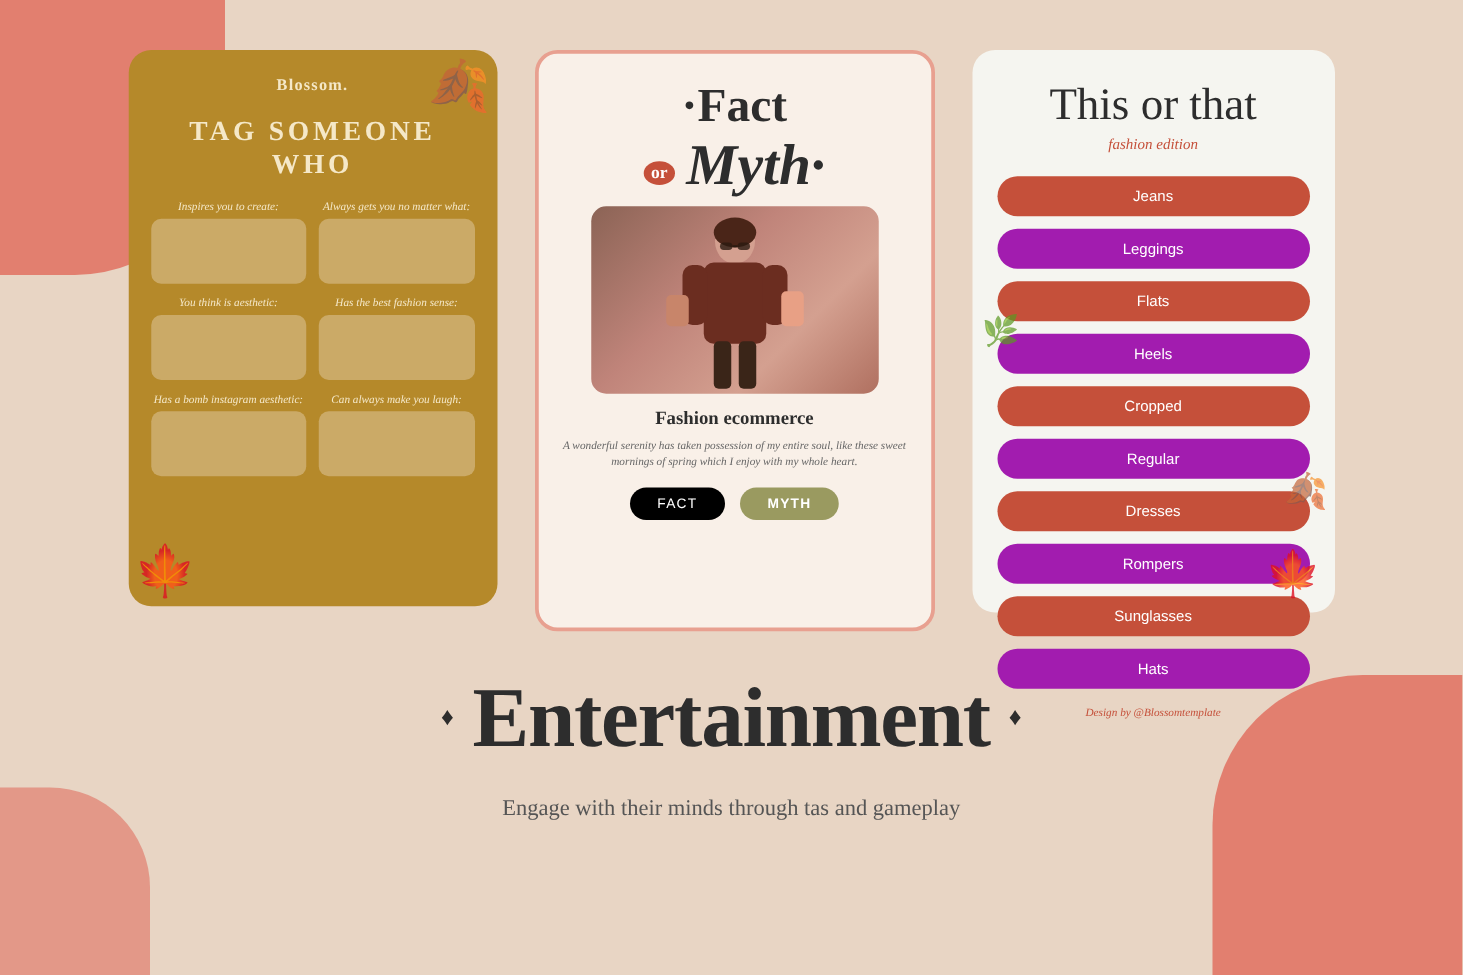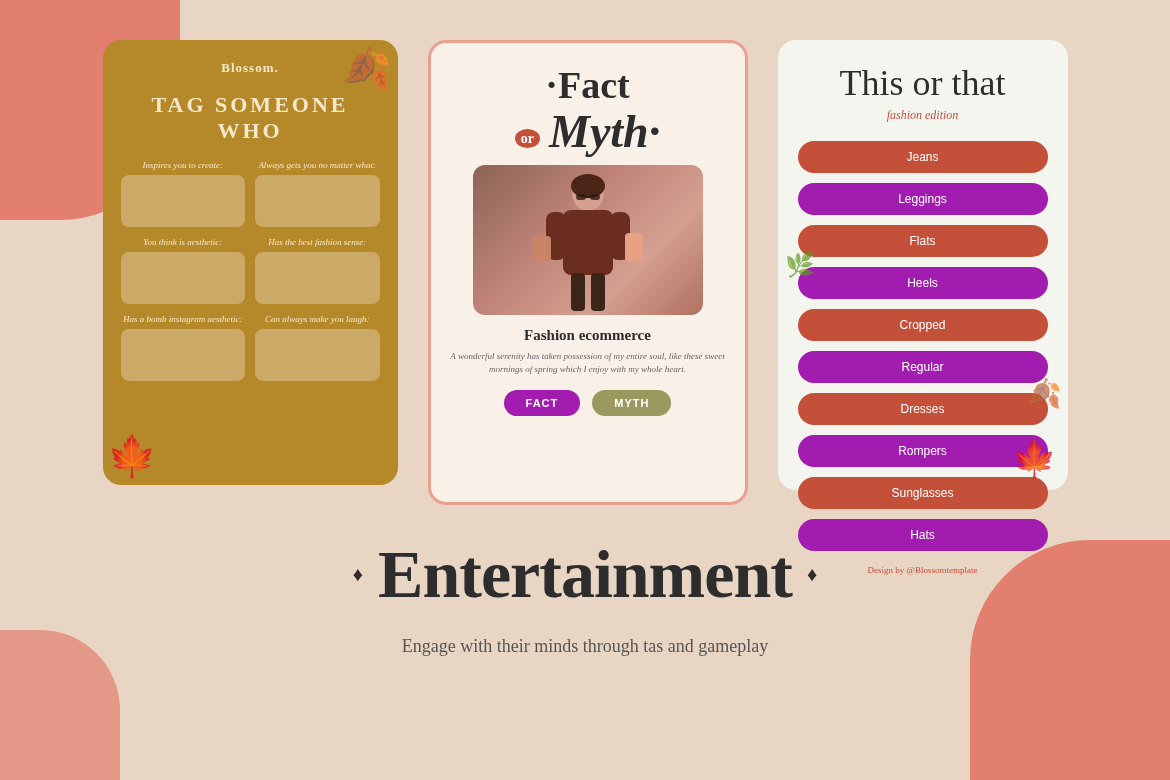--- a/index.html
+++ b/index.html
@@ -167,27 +167,27 @@
       text-align: center;
       line-height: 1.4;
       margin-bottom: 14px;
       font-style: italic;
     }
     .fact-buttons {
       display: flex;
       gap: 12px;
     }
     .btn-fact {
-      background: #a21caf;
+      background: #000000;
       color: white;
       border: none;
       border-radius: 20px;
       padding: 7px 22px;
       font-size: 11px;
-      font-weight: bold;
+      font-weight: normal;
       letter-spacing: 1px;
       cursor: pointer;
     }
     .btn-myth {
       background: #9a9a60;
       color: white;
       border: none;
       border-radius: 20px;
       padding: 7px 22px;
       font-size: 11px;
@@ -246,20 +246,21 @@
       border: none;
       border-radius: 20px;
       padding: 9px 12px;
       font-size: 12px;
       cursor: pointer;
       text-align: center;
     }
     .card-this .credit {
       font-size: 9px;
       color: #c5503a;
+      font-style: italic;
       text-align: center;
       margin-top: auto;
     }
     .leaf-deco-left {
       position: absolute;
       left: 8px;
       top: 50%;
       transform: translateY(-50%);
       font-size: 24px;
       opacity: 0.7;

